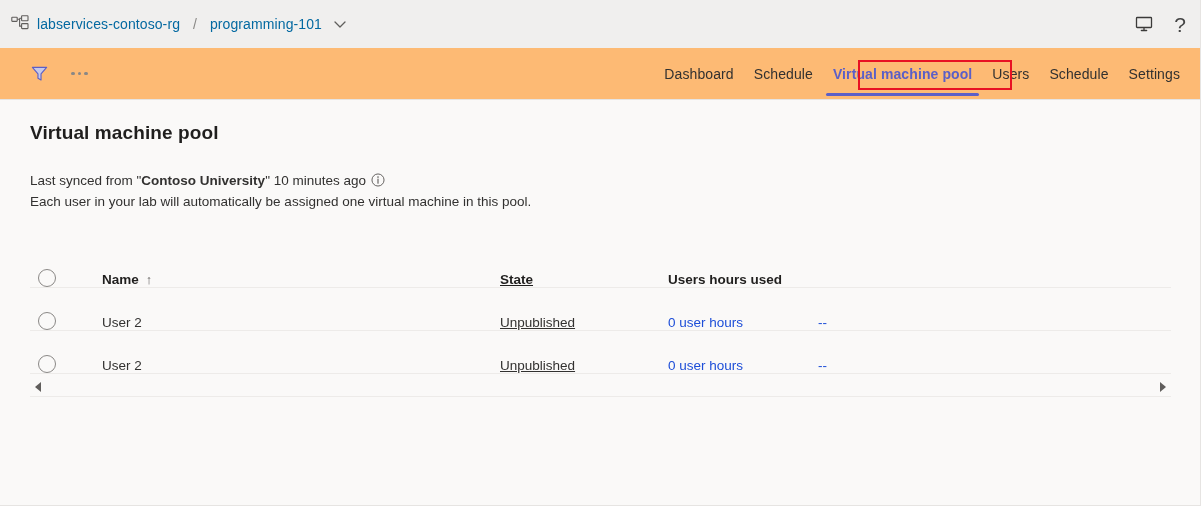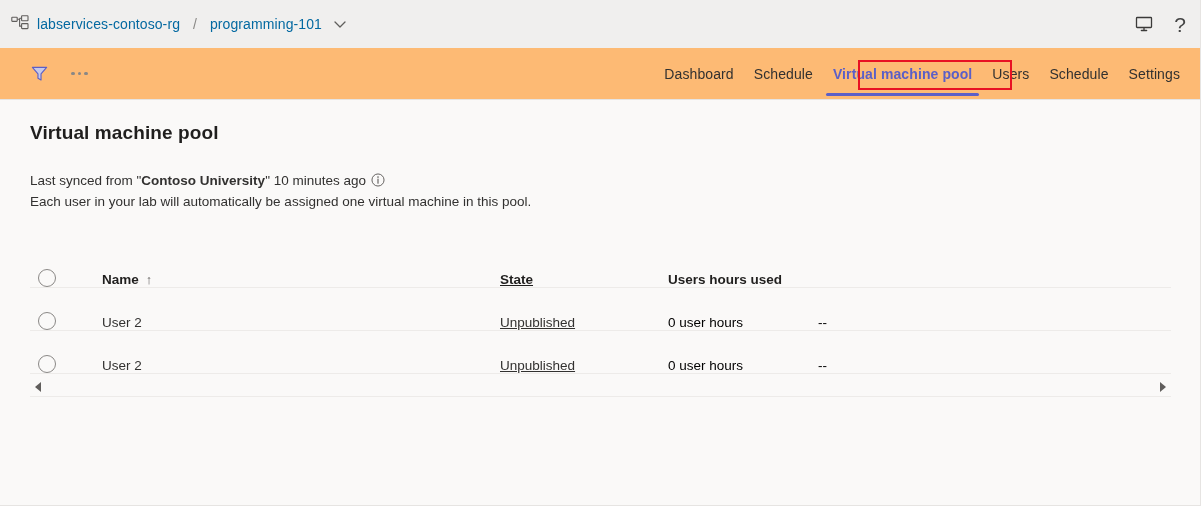--- a/index.html
+++ b/index.html
@@ -243,21 +243,21 @@
   }
 
   .sort-arrow {
     display: inline-block;
     margin-left: 7px;
     font-size: 12.5px;
     color: #605e5c;
     font-weight: normal;
   }
 
-  .muted { color: #000000; }
+  .muted { color: #1d4ed8; }
 
   
   .hscroll {
     margin: 8px 0 0 0;
     width: 1141px;
     height: 15px;
     display: flex;
     align-items: center;
     justify-content: space-between;
     background: #faf9f8;

